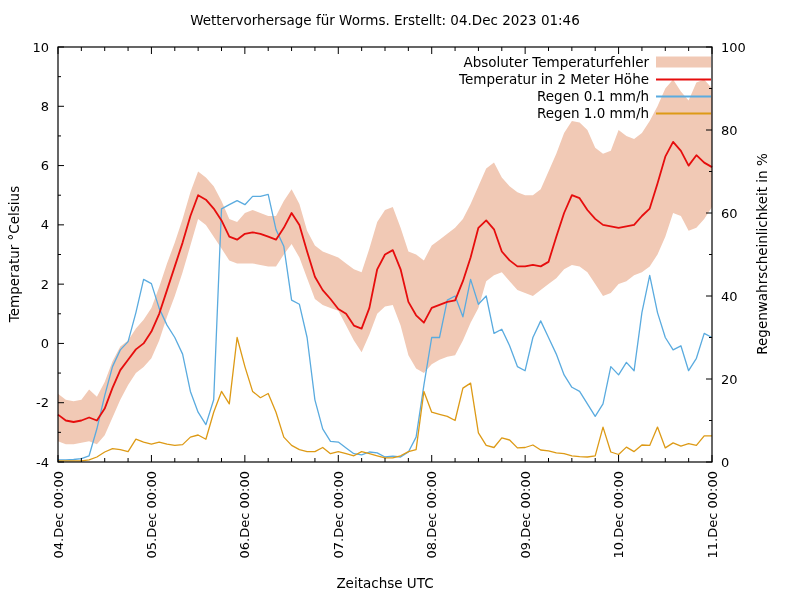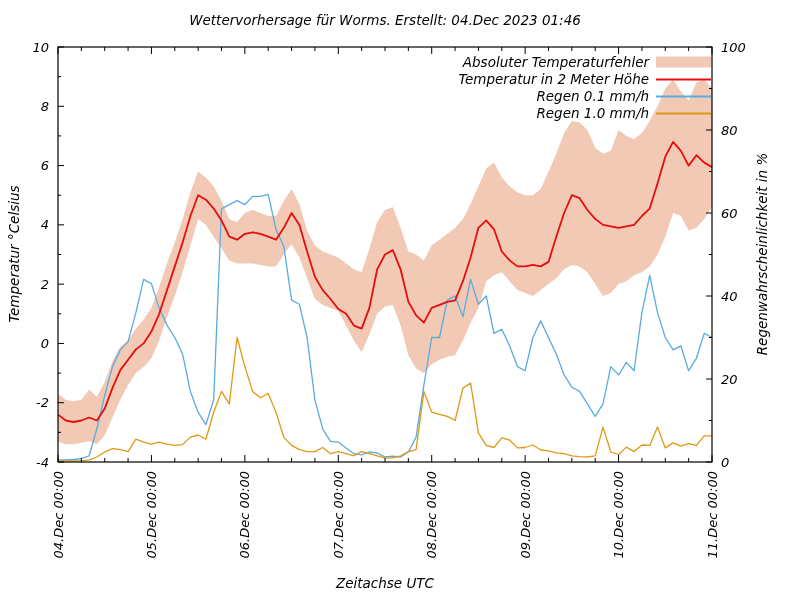--- a/index.html
+++ b/index.html
@@ -1,17 +1,17 @@
 <!DOCTYPE html>
 <html><head>
 <meta charset="utf-8">
 <style>
   html,body{margin:0;padding:0;background:#ffffff;}
   #stage{position:relative;width:800px;height:600px;background:#ffffff;overflow:hidden;
-         font-family:"DejaVu Sans","Liberation Sans",sans-serif;font-style:italic;}
+         font-family:"DejaVu Sans","Liberation Sans",sans-serif;}
   svg{display:block;}
   text{fill:#000000;}
 </style>
 </head>
 <body>
 
 <div id="stage">
   <svg id="chart" width="800" height="600" viewBox="0 0 800 600">
     <text id="chart-title" x="385" y="25" text-anchor="middle" font-size="13.5">Wettervorhersage für Worms. Erstellt: 04.Dec 2023 01:46</text>
     <g id="render-layer">

